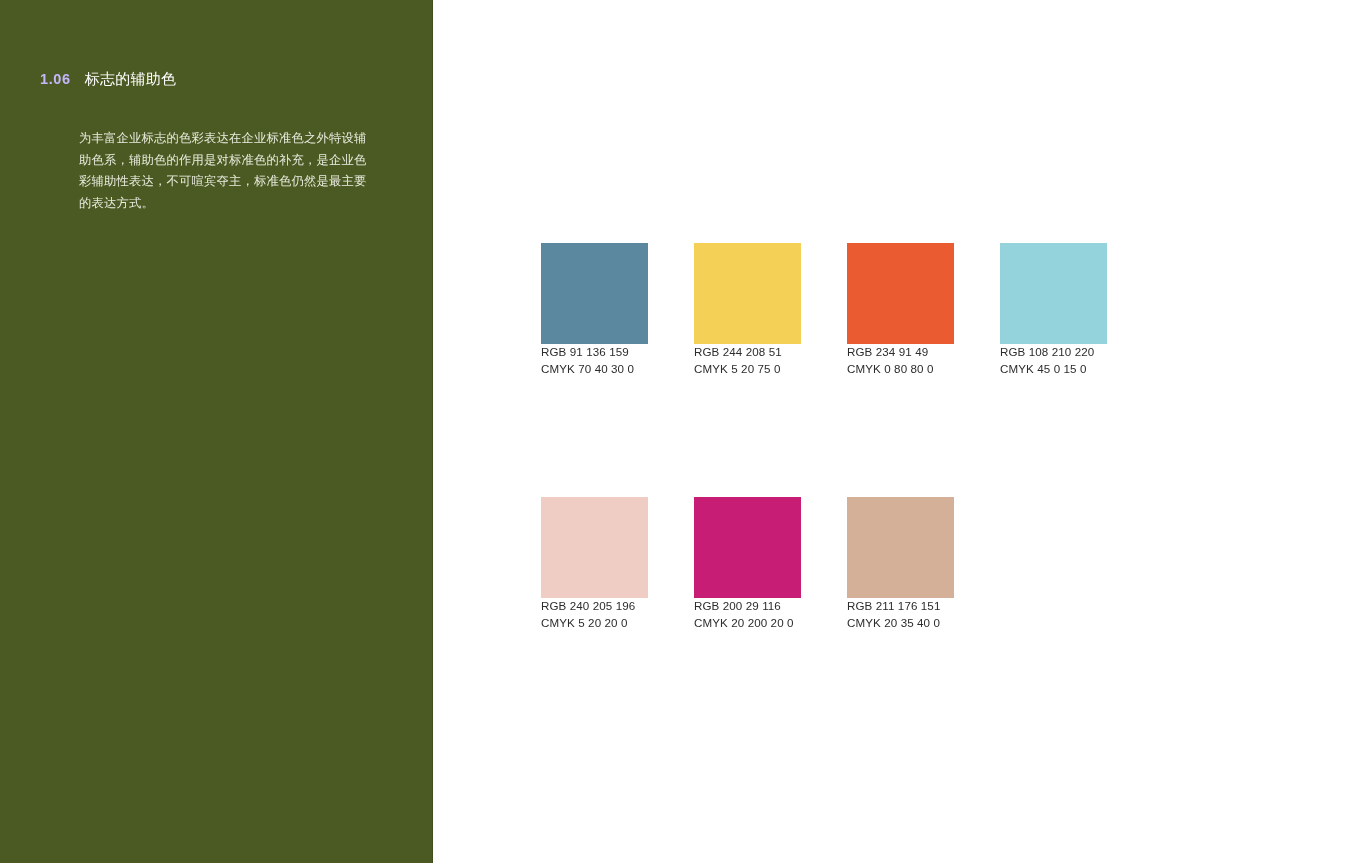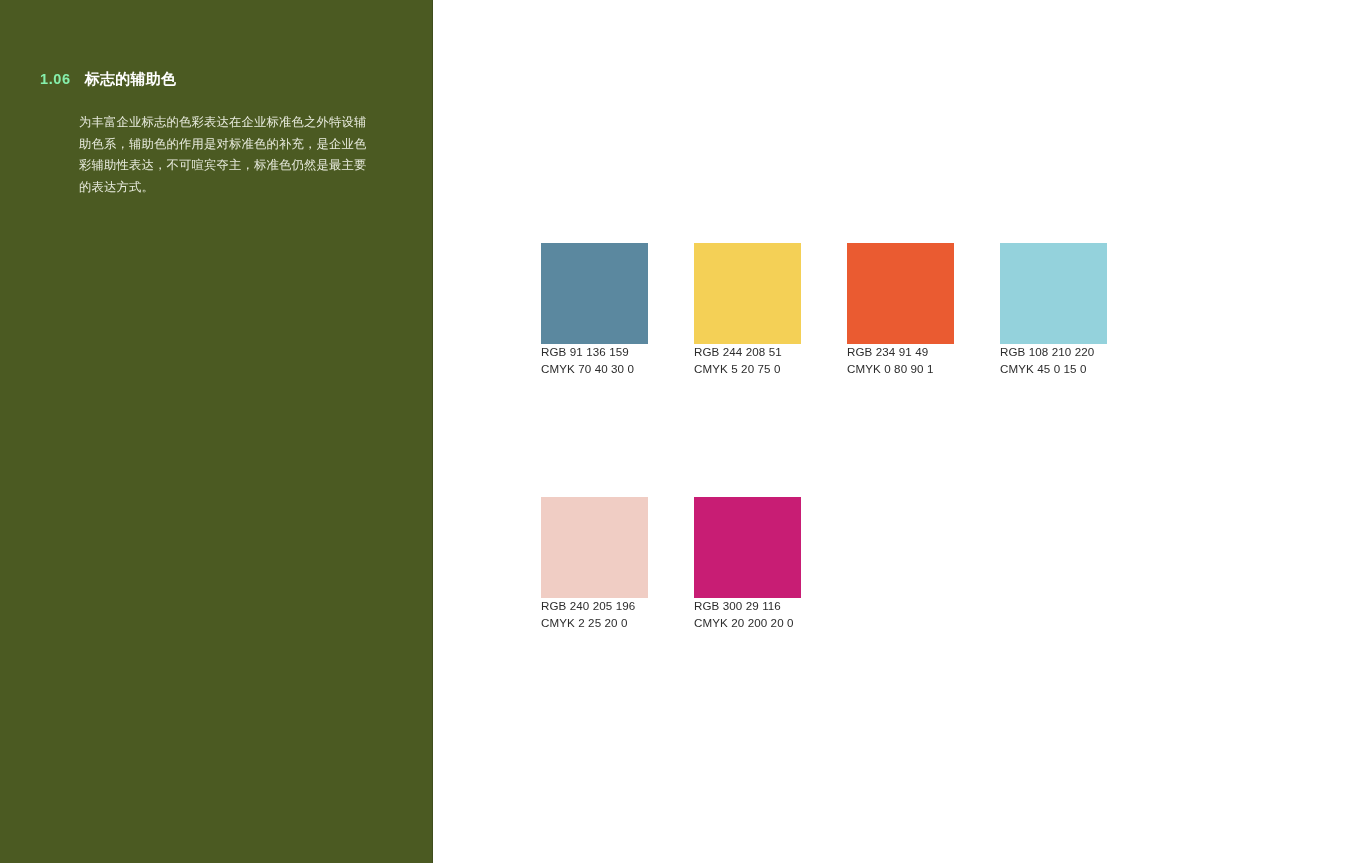--- a/index.html
+++ b/index.html
@@ -49,34 +49,34 @@
     top: 70px;
     display: flex;
     align-items: baseline;
     color: #ffffff;
     white-space: nowrap;
   }
   .section-number {
     font-size: 14.5px;
     font-weight: bold;
     letter-spacing: 0.6px;
-    color: #86efac;
+    color: #c4b5fd;
   }
   .section-title {
     font-size: 15px;
-    font-weight: bold;
+    font-weight: normal;
     margin-left: 14px;
     color: #ffffff;
     letter-spacing: 0.3px;
   }
 
   .section-body {
     position: absolute;
     left: 79px;
-    top: 100px;
+    top: 116px;
     width: 290px;
     color: #e9ecdf;
     font-size: 12.3px;
     line-height: 21.5px;
     letter-spacing: 0.2px;
     text-align: left;
   }
 
   
   #swatch-area {
@@ -149,45 +149,52 @@
           <span class="swatch-chip" style="background-color: rgb(244, 208, 86);"></span>
           <span class="swatch-labels">
             <span class="swatch-rgb">RGB 244 208 51</span>
             <span class="swatch-cmyk">CMYK 5 20 75 0</span>
           </span>
         </div>
         <div class="swatch-cell">
           <span class="swatch-chip" style="background-color: rgb(234, 91, 49);"></span>
           <span class="swatch-labels">
             <span class="swatch-rgb">RGB 234 91 49</span>
-            <span class="swatch-cmyk">CMYK 0 80 90 1</span>
+            <span class="swatch-cmyk">CMYK 0 80 80 0</span>
           </span>
         </div>
         <div class="swatch-cell">
           <span class="swatch-chip" style="background-color: rgb(148, 210, 220);"></span>
           <span class="swatch-labels">
             <span class="swatch-rgb">RGB 108 210 220</span>
             <span class="swatch-cmyk">CMYK 45 0 15 0</span>
           </span>
         </div>
       </div>
 
       <div class="swatch-row">
         <div class="swatch-cell">
           <span class="swatch-chip" style="background-color: rgb(240, 205, 196);"></span>
           <span class="swatch-labels">
             <span class="swatch-rgb">RGB 240 205 196</span>
-            <span class="swatch-cmyk">CMYK 2 25 20 0</span>
+            <span class="swatch-cmyk">CMYK 5 20 20 0</span>
           </span>
         </div>
         <div class="swatch-cell">
           <span class="swatch-chip" style="background-color: rgb(200, 29, 116);"></span>
           <span class="swatch-labels">
-            <span class="swatch-rgb">RGB 300 29 116</span>
+            <span class="swatch-rgb">RGB 200 29 116</span>
             <span class="swatch-cmyk">CMYK 20 200 20 0</span>
+          </span>
+        </div>
+        <div class="swatch-cell">
+          <span class="swatch-chip" style="background-color: rgb(211, 176, 151);"></span>
+          <span class="swatch-labels">
+            <span class="swatch-rgb">RGB 211 176 151</span>
+            <span class="swatch-cmyk">CMYK 20 35 40 0</span>
           </span>
         </div>
       </div>
 
     </div>
   </div>
 
 </div>
 
 </body></html>

